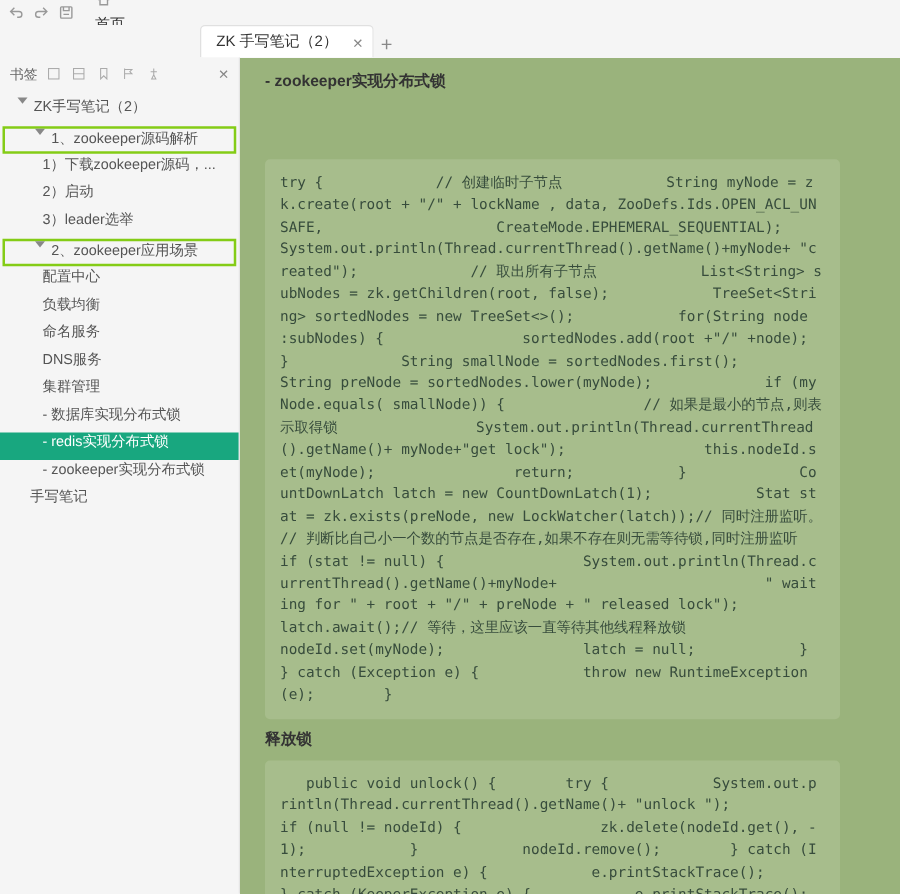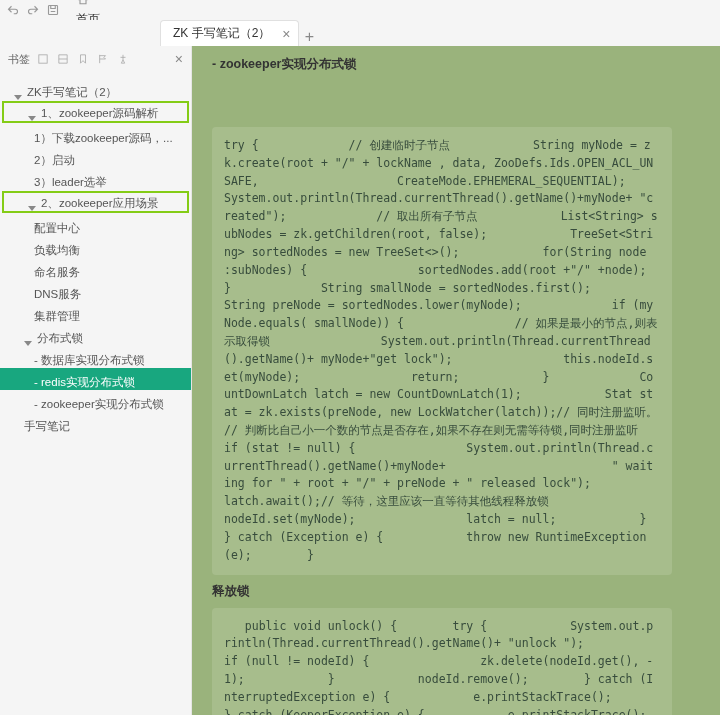--- a/index.html
+++ b/index.html
@@ -64,21 +64,21 @@
     .bookmark-bar {
       height: 26px;
       display:flex; align-items:center; gap:8px; padding:0 8px;
       color:#888;
     }
     .bookmark-bar .label { color:#666; font-size:11px;}
     .bookmark-bar .bicon { width:12px; height:12px; color:#aaa;}
     .bookmark-bar .close-x { margin-left:auto; color:#888; font-size:14px;}
     .tree { padding-top: 6px; }
     .tree-item {
-      display:flex; align-items:flex-end;
+      display:flex; align-items:flex-start;
       height: 22px;
       padding: 0 4px 0 14px;
       color: #555;
       font-size: 11.5px;
       cursor: pointer;
       white-space: nowrap;
     }
     .tree-item.level1 { padding-left: 24px; }
     .tree-item.level2 { padding-left: 34px; }
     .tree-item .caret {
@@ -213,24 +213,20 @@
         </div>
       <div class="tree-item level2">
           <span>命名服务</span>
         </div>
       <div class="tree-item level2">
           <span>DNS服务</span>
         </div>
       <div class="tree-item level2">
           <span>集群管理</span>
         </div>
-      <div class="tree-item level1">
-          <span class="caret"></span>
-          <span>分布式锁</span>
-        </div>
       <div class="tree-item level2">
           <span>- 数据库实现分布式锁</span>
         </div>
       <div class="tree-item level2 selected">
           <span>- redis实现分布式锁</span>
         </div>
       <div class="tree-item level2">
           <span>- zookeeper实现分布式锁</span>
         </div>
       <div class="tree-item level1">

